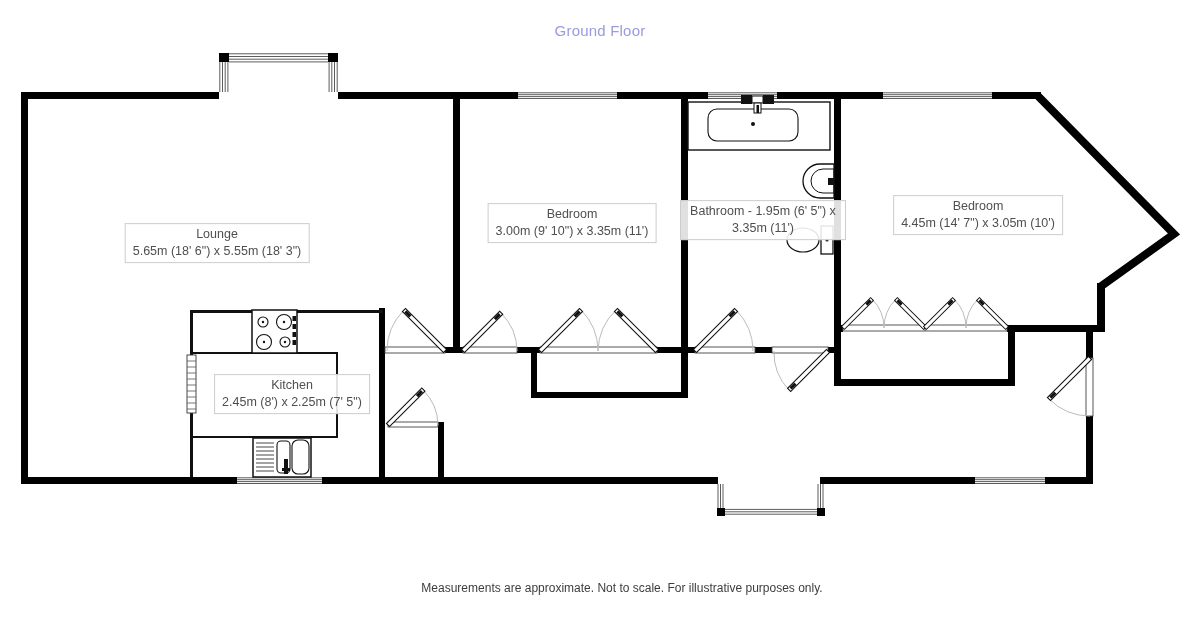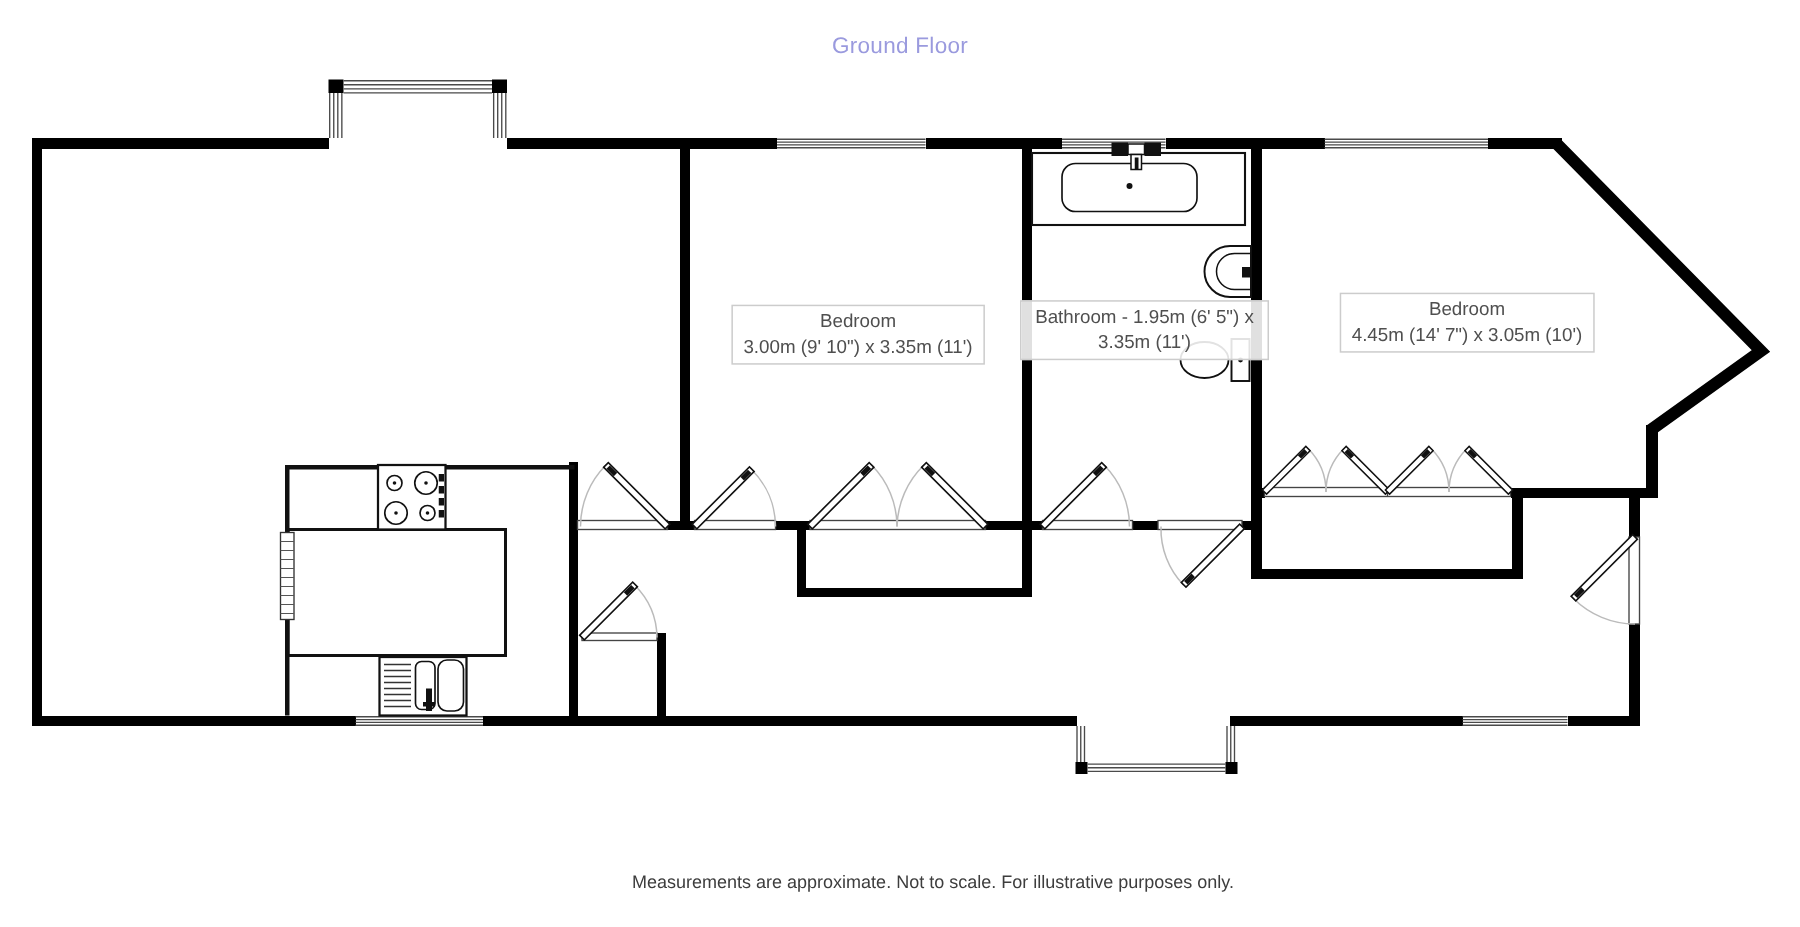--- a/index.html
+++ b/index.html
@@ -231,26 +231,34 @@
         <rect x="828" y="178" width="6" height="7" fill="#111"></rect>
       </g>
       <g>
         <ellipse cx="803" cy="240" rx="16" ry="12" fill="#fff" stroke="#111" stroke-width="1.2"></ellipse>
         <rect x="821" y="226" width="12" height="28" fill="#fff" stroke="#111" stroke-width="1.3"></rect>
         <circle cx="827" cy="240" r="1.6" fill="#111"></circle>
       </g>
     </g>
   </svg>
 
+  <div class="room-label" style="left:217px;top:243px">
+    <div>Lounge</div>
+    <div>5.65m (18' 6") x 5.55m (18' 3")</div>
+  </div>
   <div class="room-label" style="left:572px;top:223px">
     <div>Bedroom</div>
     <div>3.00m (9' 10") x 3.35m (11')</div>
   </div>
   <div class="room-label wrap" style="left:763px;top:220px">
     <div>Bathroom - 1.95m (6' 5") x 3.35m (11')</div>
   </div>
   <div class="room-label" style="left:978px;top:215px">
     <div>Bedroom</div>
     <div>4.45m (14' 7") x 3.05m (10')</div>
   </div>
+  <div class="room-label" style="left:292px;top:394px">
+    <div>Kitchen</div>
+    <div>2.45m (8') x 2.25m (7' 5")</div>
+  </div>
 
   <div class="plan-footer">Measurements are approximate. Not to scale. For illustrative purposes only.</div>
 </div>
 
 </body></html>

